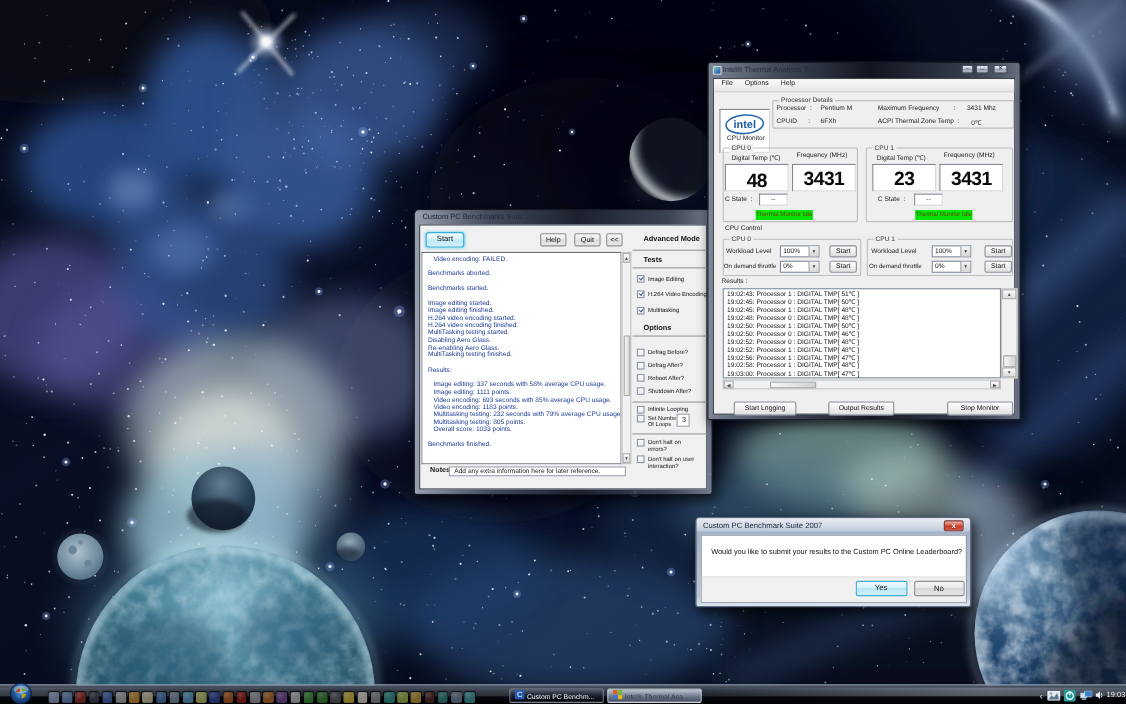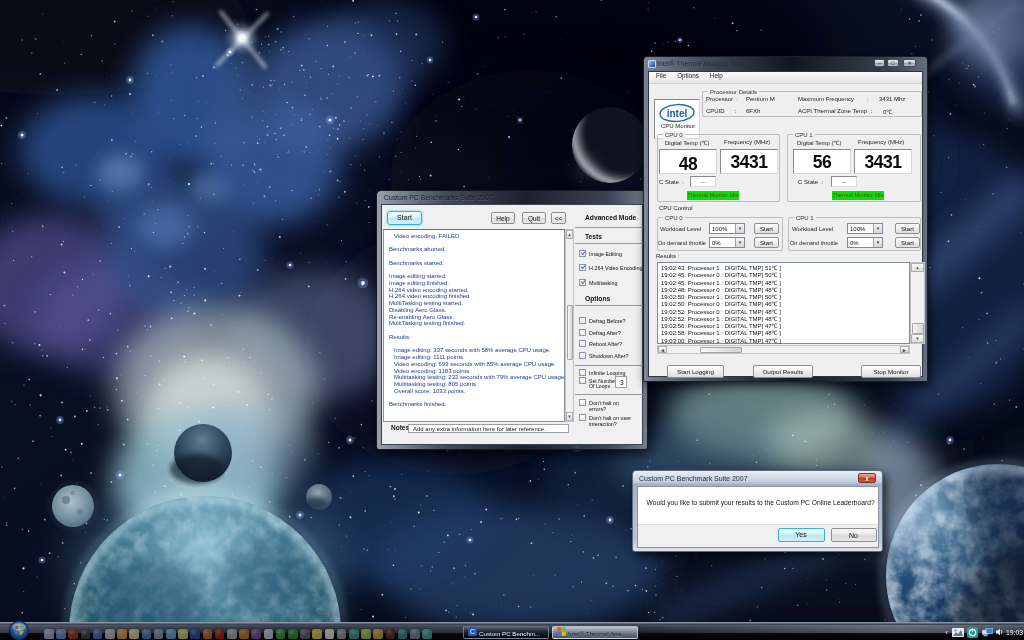--- a/index.html
+++ b/index.html
@@ -1635,21 +1635,21 @@
         </div>
     <div class="lbl" style="left:10px;top:107px;">C State&nbsp;&nbsp;:</div>
     <div class="sunk" style="left:41px;top:104px;width:26px;height:11px;font-size:6px;text-align:center;line-height:10px;color:#333;">--</div>
     <div class="green" style="left:38px;top:119px;width:52px;height:9px;">Thermal Monitor Idle</div>
     <div class="gbox" style="left:138px;top:62px;width:134px;height:68px;">
           <span class="glabel">CPU 1</span>
         </div>
     <div class="lbl" style="left:148px;top:67px;">Digital Temp (℃)</div>
     <div class="lbl" style="left:209px;top:67px;">Frequency (MHz)</div>
     <div class="sunk" style="left:144px;top:77px;width:58px;height:25px;">
-          <div class="bignum" style="margin-top:2px;">56</div>
+          <div class="bignum" style="margin-top:2px;">23</div>
         </div>
     <div class="sunk" style="left:205px;top:77px;width:58px;height:25px;">
           <div class="bignum" style="margin-top:2px;">3431</div>
         </div>
     <div class="lbl" style="left:149px;top:107px;">C State&nbsp;&nbsp;:</div>
     <div class="sunk" style="left:182px;top:104px;width:26px;height:11px;font-size:6px;text-align:center;line-height:10px;color:#333;">--</div>
     <div class="green" style="left:183px;top:119px;width:52px;height:9px;">Thermal Monitor Idle</div>
     <div class="lbl" style="left:10px;top:133px;">CPU Control</div>
     <div class="gbox" style="left:8px;top:145px;width:126px;height:34px;">
           <span class="glabel">CPU 0</span>

